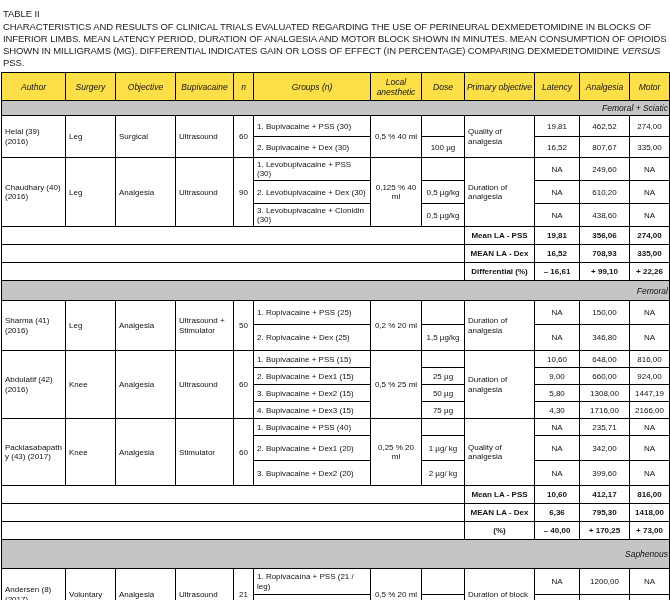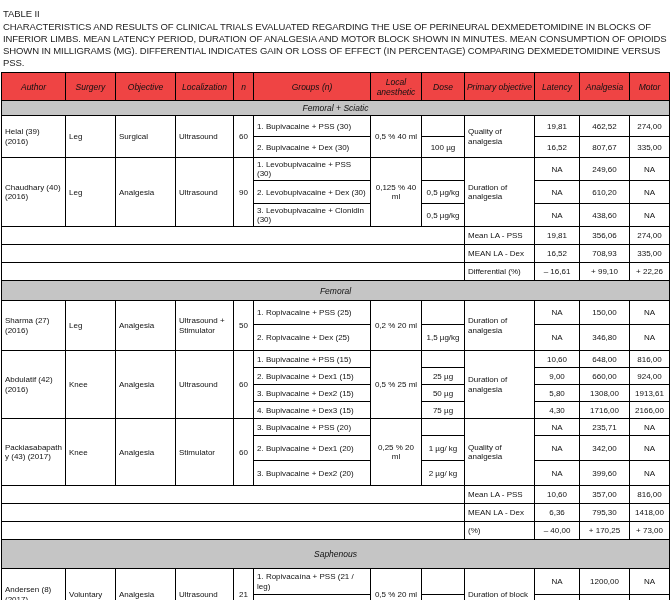--- a/index.html
+++ b/index.html
@@ -1,26 +1,26 @@
 <!DOCTYPE html>
 <html><head>
 <meta charset="utf-8">
 <style>
   html,body{margin:0;padding:0;background:#ffffff;}
   body{font-family:"Liberation Sans", sans-serif; color:#111; -webkit-font-smoothing:antialiased;}
   .page{width:670px; box-sizing:border-box; padding:3px 1px 0 1px;}
   .caption-block{text-align:left; font-size:9.5px; line-height:1.25; letter-spacing:-0.1px; margin:5px 2px 4px 2px; color:#1c1c1c;}
   .caption-title{margin-bottom:1px;}
-  .it{}
+  .it{font-style:italic;}
   table{border-collapse:collapse; table-layout:fixed; width:668px; margin:0 auto;}
   td,th{border:1px solid #000; font-size:8px; line-height:1.18; padding:1px 3px; vertical-align:middle; overflow:hidden; font-weight:normal; text-align:left; word-wrap:break-word;}
-  th{font-style:italic; text-align:center; background:#ef4444; font-size:8.5px; padding:2px 1px;}
-  tr.section td{background:#c5c5c5; text-align:center; font-style:italic; font-size:8.5px; padding:1px;}
+  th{font-style:italic; text-align:center; background:#fde047; font-size:8.5px; padding:2px 1px;}
+  tr.section td{background:#c5c5c5; text-align:right; font-style:italic; font-size:8.5px; padding:1px;}
   td.ct{text-align:center;}
-  tr.sum td{font-weight:normal;}
+  tr.sum td{font-weight:bold;text-align:center;}
   tr.sum td.sp{border-left:1px solid #000;}
 </style>
 </head>
 <body>
 
 <div class="page">
 
   <div class="caption-block">
     <div class="caption-title">TABLE II</div>
     <div><span>CHARACTERISTICS AND RESULTS OF CLINICAL TRIALS EVALUATED REGARDING THE USE OF PERINEURAL DEXMEDETOMIDINE IN BLOCKS OF INFERIOR LIMBS. MEAN LATENCY PERIOD, DURATION OF ANALGESIA AND MOTOR BLOCK SHOWN IN MINUTES. MEAN CONSUMPTION OF OPIOIDS SHOWN IN MILLIGRAMS (MG). DIFFERENTIAL INDICATES GAIN OR LOSS OF EFFECT (IN PERCENTAGE) COMPARING DEXMEDETOMIDINE </span><span class="it">VERSUS</span><span> PSS.</span></div>
@@ -40,21 +40,21 @@
         <col style="width:45px">
         <col style="width:50px">
         <col style="width:40px">
     </colgroup>
 
     <tbody>
         <tr style="height:28px">
       <th>Author</th>
       <th>Surgery</th>
       <th>Objective</th>
-      <th>Localization</th>
+      <th>Bupivacaine</th>
       <th>n</th>
       <th>Groups (n)</th>
       <th>Local anesthetic</th>
       <th>Dose</th>
       <th>Primary objective</th>
       <th>Latency</th>
       <th>Analgesia</th>
       <th>Motor</th>
     </tr>
 
@@ -133,21 +133,21 @@
       <td class="ct">– 16,61</td>
       <td class="ct">+ 99,10</td>
       <td class="ct">+ 22,26</td>
     </tr>
 
     <tr class="section" style="height:20px">
       <td colspan="12">Femoral</td>
     </tr>
 
     <tr style="height:24px">
-      <td rowspan="2">Sharma (27) (2016)</td>
+      <td rowspan="2">Sharma (41) (2016)</td>
       <td rowspan="2">Leg</td>
       <td rowspan="2">Analgesia</td>
       <td rowspan="2">Ultrasound + Stimulator</td>
       <td rowspan="2" class="ct">50</td>
       <td>1. Ropivacaine + PSS (25)</td>
       <td rowspan="2" class="ct">0,2 % 20 ml</td>
       <td class="ct"></td>
       <td rowspan="2">Duration of analgesia</td>
       <td class="ct">NA</td>
       <td class="ct">150,00</td>
@@ -180,37 +180,37 @@
       <td class="ct">25 µg</td>
       <td class="ct">9,00</td>
       <td class="ct">660,00</td>
       <td class="ct">924,00</td>
     </tr>
     <tr style="height:17px">
       <td>3. Bupivacaine + Dex2 (15)</td>
       <td class="ct">50 µg</td>
       <td class="ct">5,80</td>
       <td class="ct">1308,00</td>
-      <td class="ct">1913,61</td>
+      <td class="ct">1447,19</td>
     </tr>
     <tr style="height:17px">
       <td>4. Bupivacaine + Dex3 (15)</td>
       <td class="ct">75 µg</td>
       <td class="ct">4,30</td>
       <td class="ct">1716,00</td>
       <td class="ct">2166,00</td>
     </tr>
 
     <tr style="height:17px">
       <td rowspan="3">Packiasabapathy (43) (2017)</td>
       <td rowspan="3">Knee</td>
       <td rowspan="3">Analgesia</td>
       <td rowspan="3">Stimulator</td>
       <td rowspan="3" class="ct">60</td>
-      <td>3. Bupivacaine + PSS (20)</td>
+      <td>1. Bupivacaine + PSS (40)</td>
       <td rowspan="3" class="ct">0,25 % 20 ml</td>
       <td class="ct"></td>
       <td rowspan="3">Quality of analgesia</td>
       <td class="ct">NA</td>
       <td class="ct">235,71</td>
       <td class="ct">NA</td>
     </tr>
     <tr style="height:25px">
       <td>2. Bupivacaine + Dex1 (20)</td>
       <td class="ct">1 µg/ kg</td>
@@ -223,21 +223,21 @@
       <td class="ct">2 µg/ kg</td>
       <td class="ct">NA</td>
       <td class="ct">399,60</td>
       <td class="ct">NA</td>
     </tr>
 
     <tr class="sum" style="height:18px">
       <td colspan="8" class="sp"></td>
       <td>Mean LA - PSS</td>
       <td class="ct">10,60</td>
-      <td class="ct">357,00</td>
+      <td class="ct">412,17</td>
       <td class="ct">816,00</td>
     </tr>
     <tr class="sum" style="height:18px">
       <td colspan="8" class="sp"></td>
       <td>MEAN LA - Dex</td>
       <td class="ct">6,36</td>
       <td class="ct">795,30</td>
       <td class="ct">1418,00</td>
     </tr>
     <tr class="sum" style="height:18px">

